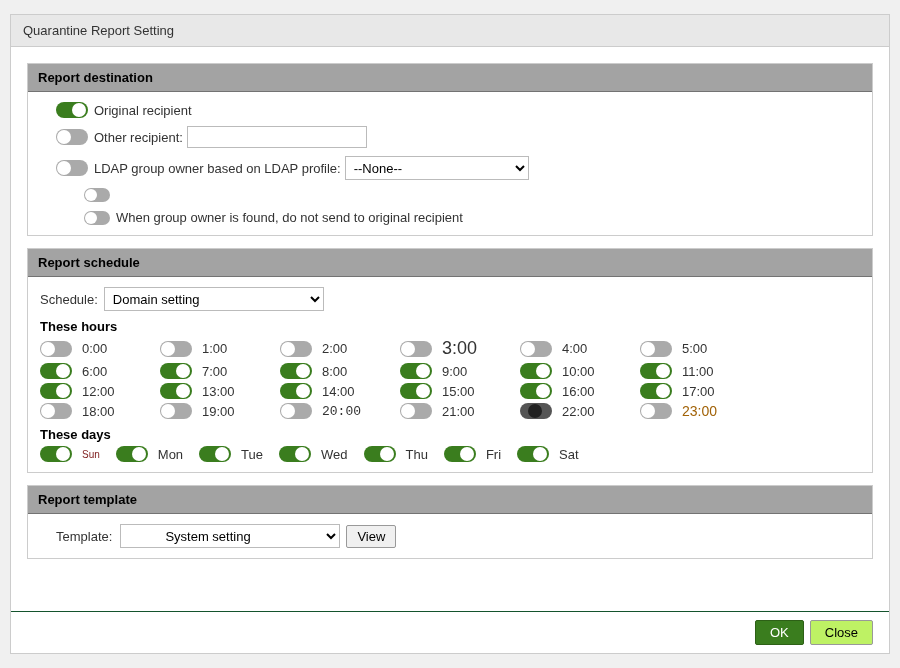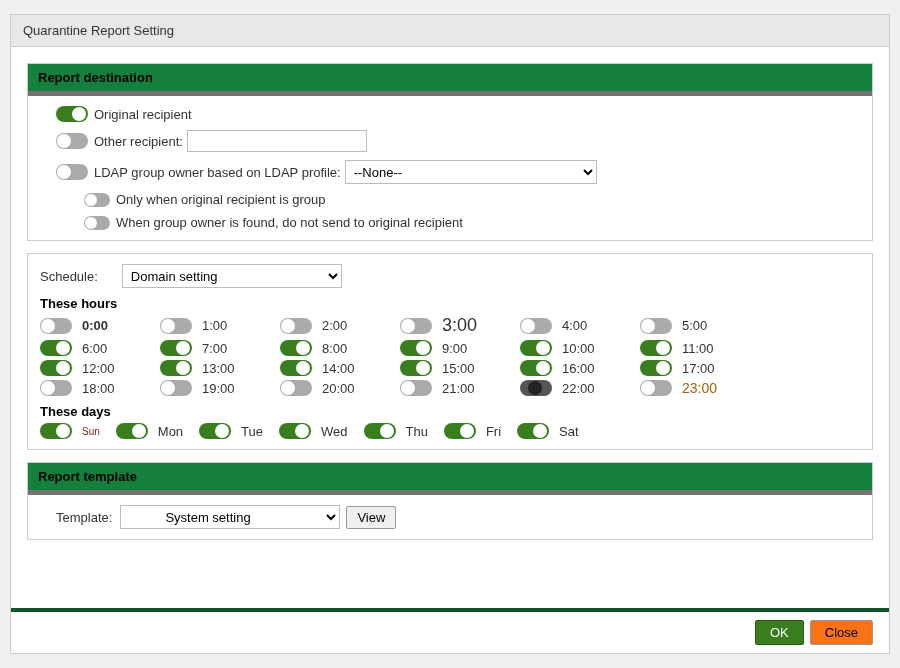--- a/index.html
+++ b/index.html
@@ -31,25 +31,25 @@
     }
     .dialog-body {
       padding: 16px 16px 8px 16px;
       flex: 1;
     }
     .section {
       border: 1px solid #ccc;
       margin-bottom: 12px;
     }
     .section-header {
-      background: #15803d;
+      background: #a3a3a3;
       padding: 6px 10px;
       font-weight: bold;
       font-size: 13px;
-      border-bottom: 5px solid #737373;
+      border-bottom: 1px solid #737373;
     }
     .section-body {
       padding: 10px 12px;
     }
     .row {
       display: flex;
       align-items: center;
       margin-bottom: 8px;
       margin-left: 16px;
     }
@@ -118,21 +118,21 @@
       border: 1px solid #bbb;
       padding: 2px 4px;
       font-size: 13px;
       height: 24px;
       background: #fff;
       cursor: pointer;
     }
 
     .schedule-select { width: 220px; }
     .template-select { width: 220px; padding-left: 40px; }
-    .ldap-select { width: 252px; }
+    .ldap-select { width: 184px; }
 
     .label { color: #333; }
 
     .hours-grid {
       display: grid;
       grid-template-columns: repeat(6, 120px);
       gap: 4px 0;
       margin-top: 4px;
     }
     .hour-item {
@@ -148,44 +148,44 @@
     }
     .day-item {
       display: flex;
       align-items: center;
       gap: 4px;
     }
 
     .schedule-row {
       display: flex;
       align-items: center;
-      gap: 24px;
+      gap: 6px;
       margin-bottom: 8px;
     }
 
     .section-label {
       font-weight: bold;
       font-size: 13px;
       margin-top: 4px;
       margin-bottom: 2px;
     }
 
     .dialog-footer {
       display: flex;
       justify-content: flex-end;
       padding: 8px 16px;
       gap: 6px;
-      border-top: 4px solid #14532d;
+      border-top: 1px solid #14532d;
     }
     .btn {
       padding: 4px 14px;
       font-size: 13px;
       cursor: pointer;
       border: 1px solid #999;
-      background: #f97316;
+      background: #bef264;
       border-radius: 2px;
     }
     .btn-ok {
       background: #3a7d1e;
       color: #fff;
       border-color: #2d6016;
     }
 
     .view-btn {
       padding: 3px 10px;
@@ -238,55 +238,55 @@
             <option>--None--</option>
           </select>
         </div>
 
         <div class="row indent">
           <span class="toggle toggle-small">
             <span class="toggle-track off">
               <span class="toggle-thumb"></span>
             </span>
           </span>
-          <span class="label">Only when original recipient is group</span>
         </div>
 
         <div class="row indent">
           <span class="toggle toggle-small">
             <span class="toggle-track off">
               <span class="toggle-thumb"></span>
             </span>
           </span>
           <span class="label">When group owner is found, do not send to original recipient</span>
         </div>
 
       </div>
     </div>
 
     <div class="section">
+      <div class="section-header">Report schedule</div>
       <div class="section-body">
 
         <div class="schedule-row">
           <span class="label">Schedule:</span>
           <select class="schedule-select">
             <option>Domain setting</option>
           </select>
         </div>
 
         <div class="section-label">These hours</div>
 
         <div class="hours-grid" id="hours-grid">
         <div class="hour-item">
       <span class="toggle">
         <span class="toggle-track off" style="background:#aaa;width:32px;height:16px;border-radius:8px;position:relative;display:inline-block;">
           <span style="width:14px;height:14px;background:#fff;border-radius:50%;position:absolute;top:1px;left:1px;display:inline-block;"></span>
         </span>
       </span>
-      <span style="color:#333;font-size:13px;font-weight:bold;">0:00</span>
+      <span style="color:#333;font-size:13px;">0:00</span>
     </div>
             <div class="hour-item">
       <span class="toggle">
         <span class="toggle-track off" style="background:#aaa;width:32px;height:16px;border-radius:8px;position:relative;display:inline-block;">
           <span style="width:14px;height:14px;background:#fff;border-radius:50%;position:absolute;top:1px;left:1px;display:inline-block;"></span>
         </span>
       </span>
       <span style="color:#333;font-size:13px;">1:00</span>
     </div>
             <div class="hour-item">
@@ -432,21 +432,21 @@
         </span>
       </span>
       <span style="color:#333;font-size:13px;">19:00</span>
     </div>
             <div class="hour-item">
       <span class="toggle">
         <span class="toggle-track off" style="background:#aaa;width:32px;height:16px;border-radius:8px;position:relative;display:inline-block;">
           <span style="width:14px;height:14px;background:#fff;border-radius:50%;position:absolute;top:1px;left:1px;display:inline-block;"></span>
         </span>
       </span>
-      <span style="color:#333;font-size:13px;">20:00</span>
+      <span style="color:#333;font-size:13px;font-family:Liberation Mono, monospace;">20:00</span>
     </div>
             <div class="hour-item">
       <span class="toggle">
         <span class="toggle-track off" style="background:#aaa;width:32px;height:16px;border-radius:8px;position:relative;display:inline-block;">
           <span style="width:14px;height:14px;background:#fff;border-radius:50%;position:absolute;top:1px;left:1px;display:inline-block;"></span>
         </span>
       </span>
       <span style="color:#333;font-size:13px;">21:00</span>
     </div>
             <div class="hour-item">

